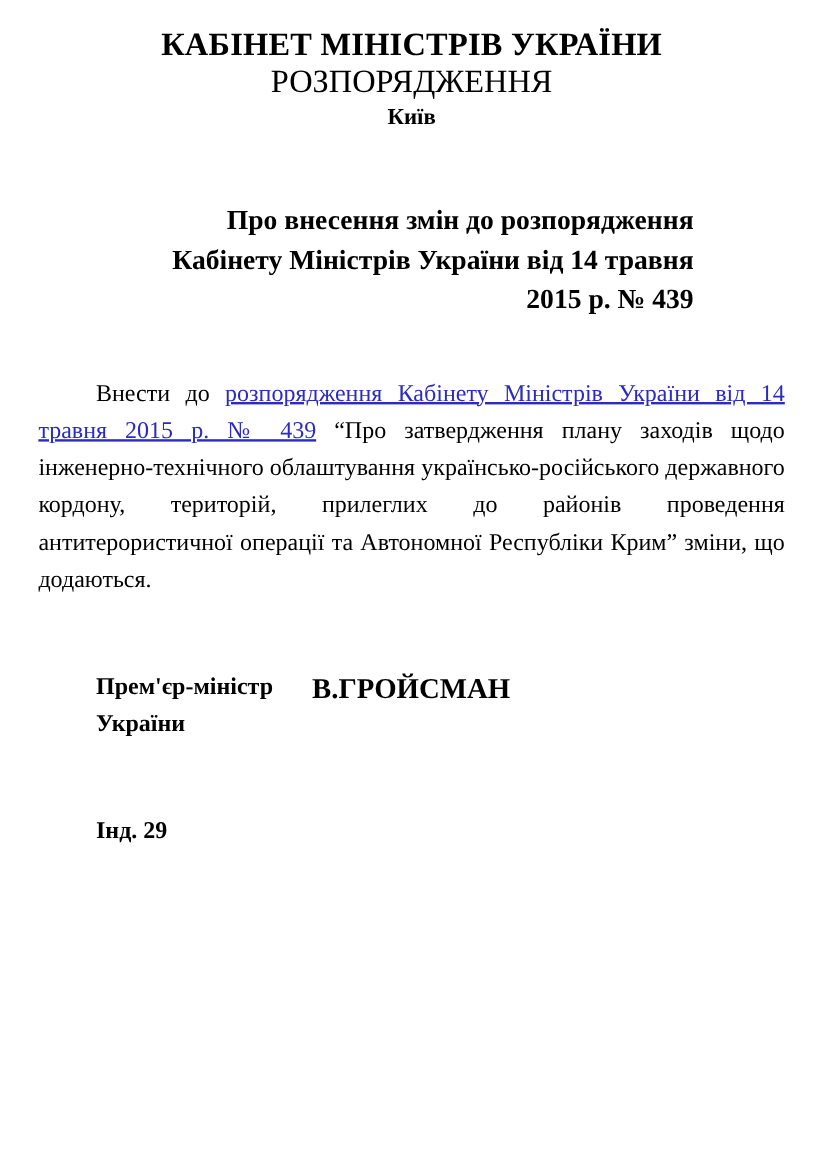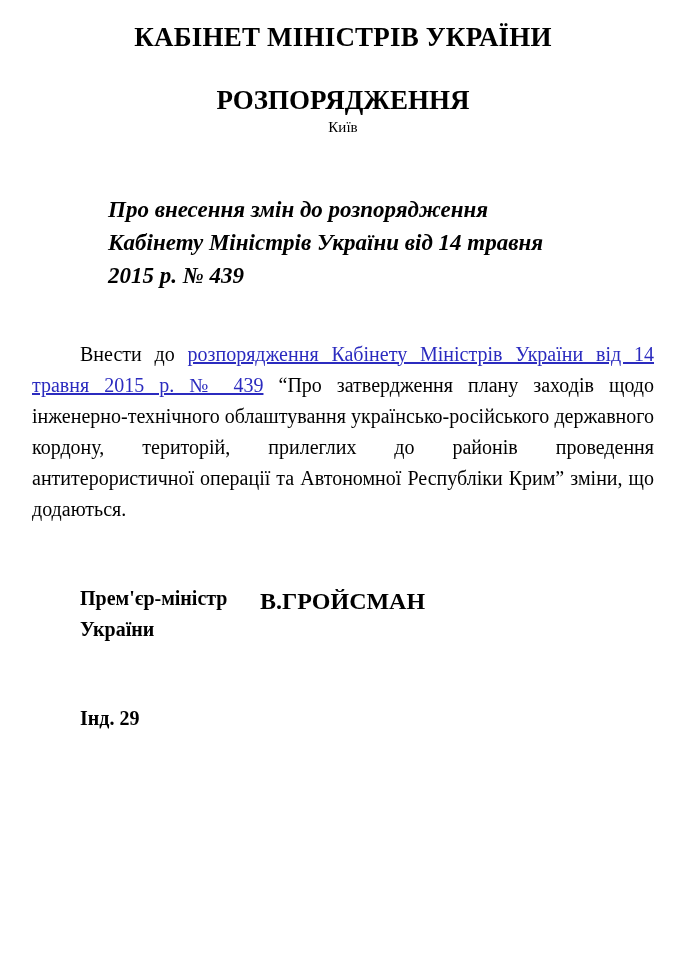--- a/index.html
+++ b/index.html
@@ -28,46 +28,45 @@
     padding-top: 22px;
   }
   .org-title {
     font-size: 27px;
     font-weight: bold;
     letter-spacing: 0.2px;
     line-height: 1.15;
   }
   .doc-type {
     font-size: 27px;
-    font-weight: bold;
-    margin-top: 32px;
+    font-weight: normal;
+    margin-top: 0;
     line-height: 1.15;
   }
   .doc-meta {
     margin-top: 34px;
     font-size: 19px;
     font-weight: bold;
     line-height: 1.5;
   }
   .doc-city {
-    font-size: 15px;
-    font-weight: normal;
+    font-size: 19px;
+    font-weight: bold;
     line-height: 1.5;
     text-align: center;
   }
 
   
   .subject {
     margin: 54px auto 16px auto;
     width: 470px;
-    text-align: left;
+    text-align: right;
     font-size: 23px;
     font-weight: bold;
     line-height: 1.45;
-    font-style: italic;
   }
 
   
   .body-text {
     margin-top: 46px;
     font-size: 20px;
     line-height: 1.55;
     text-align: justify;
     text-justify: inter-word;
     text-indent: 48px;

